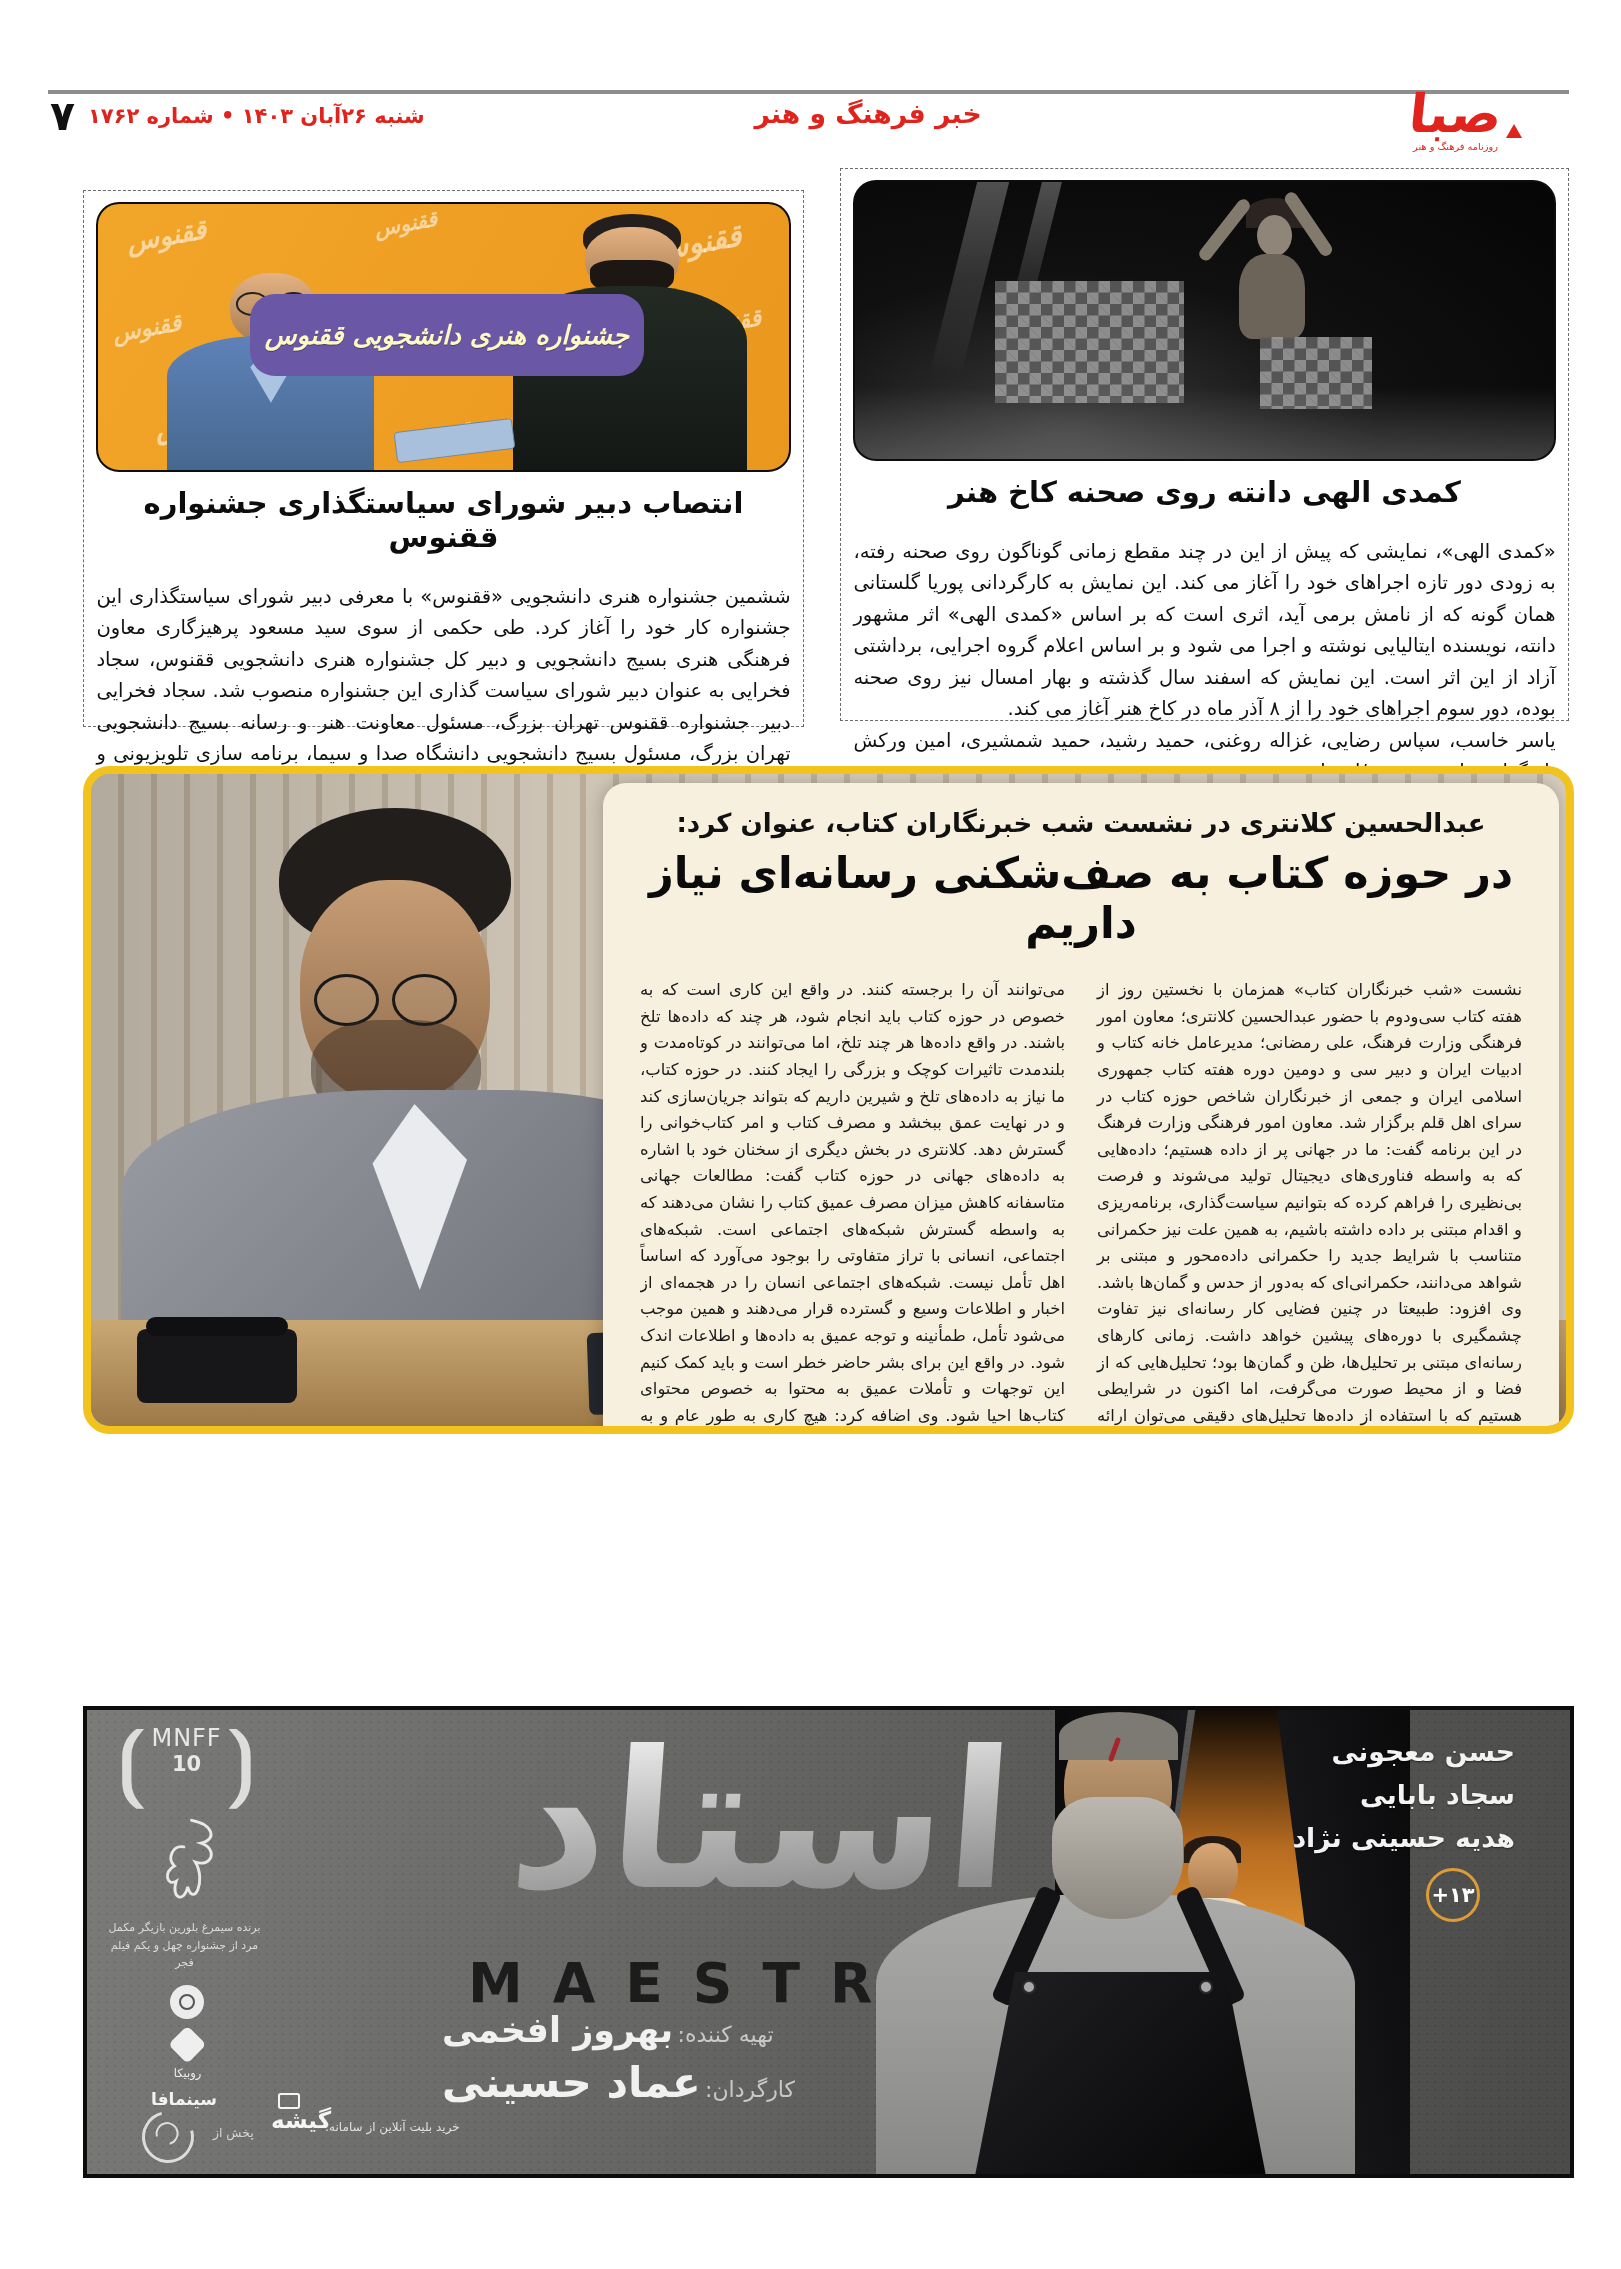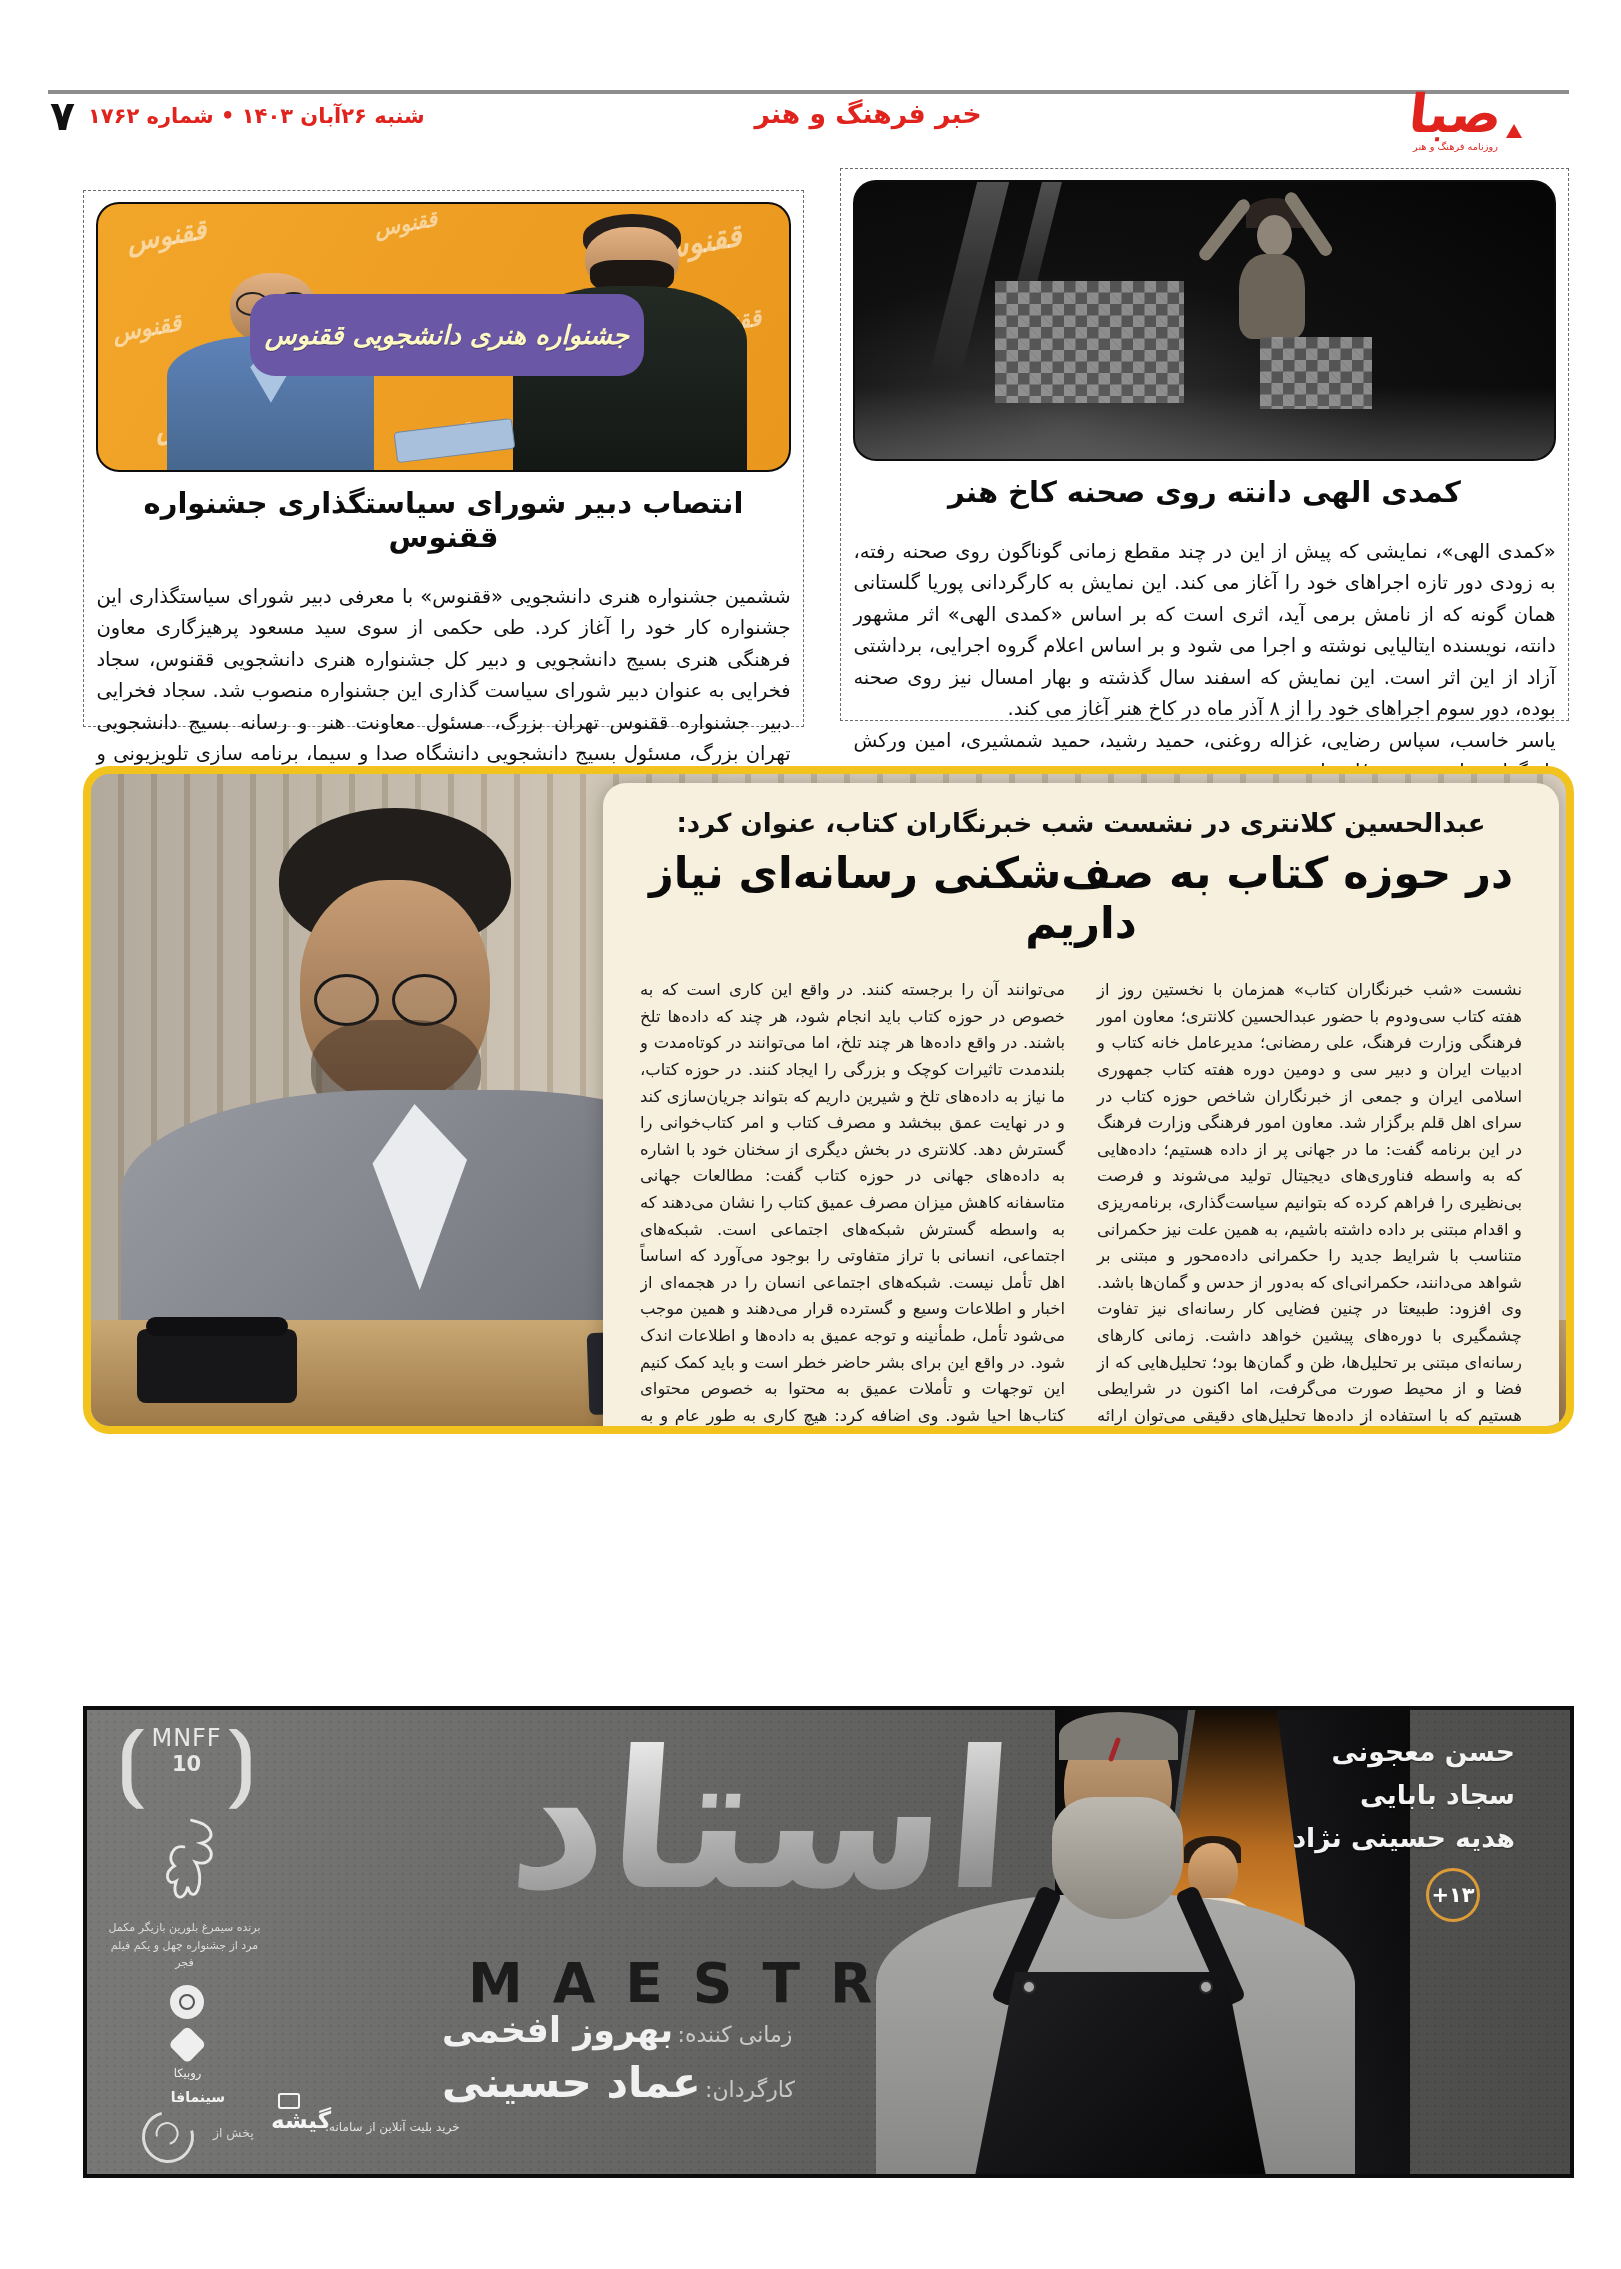--- a/index.html
+++ b/index.html
@@ -75,21 +75,21 @@
   .laurel{position:absolute;left:43px;top:12.4px;width:113px;height:89px;color:#e8e8e8;text-align:center;z-index:6;}
   .laurel .arc{position:absolute;top:-5.3px;font-size:82px;line-height:89px;color:#ddd;font-weight:bold;}
   .laurel .mnff{font-size:24px;font-weight:normal;margin-top:2px;letter-spacing:0.9px;}
   .laurel .mnff-n{font-size:21px;font-weight:bold;}
   .simorgh{position:absolute;left:76px;top:105px;z-index:6;}
   .award-text{position:absolute;left:19.5px;top:209px;width:156px;font-size:11px;line-height:1.6;color:#dcdcdc;text-align:center;direction:rtl;z-index:6;}
   .disc-logo{position:absolute;left:83px;top:275px;width:34px;height:34px;border-radius:50%;background:#ececec;z-index:6;}
   .disc-logo:before{content:"";position:absolute;left:8.9px;top:8.9px;width:16px;height:16px;border-radius:50%;border:2.7px solid #555;box-sizing:border-box;}
   .rubika{position:absolute;left:87px;top:321px;width:26.6px;height:26.6px;background:#efefef;border-radius:5.3px;transform:rotate(45deg);z-index:6;}
   .rubika-label{position:absolute;left:67px;top:356px;width:67px;text-align:center;color:#eee;font-size:11.5px;z-index:6;}
-  .cinemafa-label{position:absolute;left:64px;top:379px;width:74px;text-align:right;color:#f2f2f2;font-size:14px;font-weight:bold;z-index:6;}
+  .cinemafa-label{position:absolute;left:64px;top:379px;width:74px;text-align:left;color:#f2f2f2;font-size:17px;font-weight:bold;z-index:6;}
   .swirl{position:absolute;left:55px;top:401px;width:46px;height:46px;border:3.5px solid #ddd;border-radius:50%;border-top-color:transparent;transform:rotate(30deg);z-index:6;}
   .swirl:before{content:"";position:absolute;left:8.9px;top:8.9px;width:19.5px;height:19.5px;border:2.7px solid #ddd;border-radius:50%;border-bottom-color:transparent;}
   .broadcast-label{position:absolute;left:126px;top:415px;color:#d6d6d6;font-size:12.4px;direction:rtl;z-index:6;}
   .gisheh{position:absolute;left:184px;top:397px;color:#f5f5f5;font-weight:bold;font-size:23px;z-index:6;}
   .gisheh:before{content:"";position:absolute;left:7px;top:-14px;width:17.7px;height:12.4px;border:2.7px solid #f5f5f5;border-radius:2.7px;}
   .ticket-label{position:absolute;left:238px;top:410px;width:204px;color:#e2e2e2;font-size:12px;direction:rtl;text-align:left;z-index:6;}
   .title-fa{position:absolute;left:293px;top:16px;width:763px;text-align:center;font-size:191px;font-weight:bold;line-height:1;background:linear-gradient(175deg,#efefef 10%,#bdbdbd 45%,#8f8f8f 80%);-webkit-background-clip:text;background-clip:text;color:transparent;transform:skewX(-4deg);z-index:3;text-shadow:none;}
   .title-en{position:absolute;left:381px;top:241px;font-size:55px;font-weight:bold;letter-spacing:30px;color:#1c1c1c;z-index:4;}
   .credit{position:absolute;direction:rtl;z-index:6;white-space:nowrap;}
   .credit .lbl{color:#c9c9c9;font-size:22px;}
@@ -271,21 +271,21 @@
     <div class="rubika"></div>
     <div class="rubika-label">روبیکا</div>
     <div class="cinemafa-label">سینمافا</div>
 
     <div class="swirl"></div>
     <div class="broadcast-label">پخش از</div>
     <div class="gisheh">گیشه</div>
     <div class="ticket-label">خرید بلیت آنلاین از سامانه:</div>
 
     <div class="credit producer">
-      <span class="lbl">زمانی کننده:</span>
+      <span class="lbl">تهیه کننده:</span>
       <span class="nm">بهروز افخمی</span>
     </div>
     <div class="credit director">
       <span class="lbl">کارگردان:</span>
       <span class="nm">عماد حسینی</span>
     </div>
   </section>
 
   <div class="abs white-footer"></div>
 </div>

